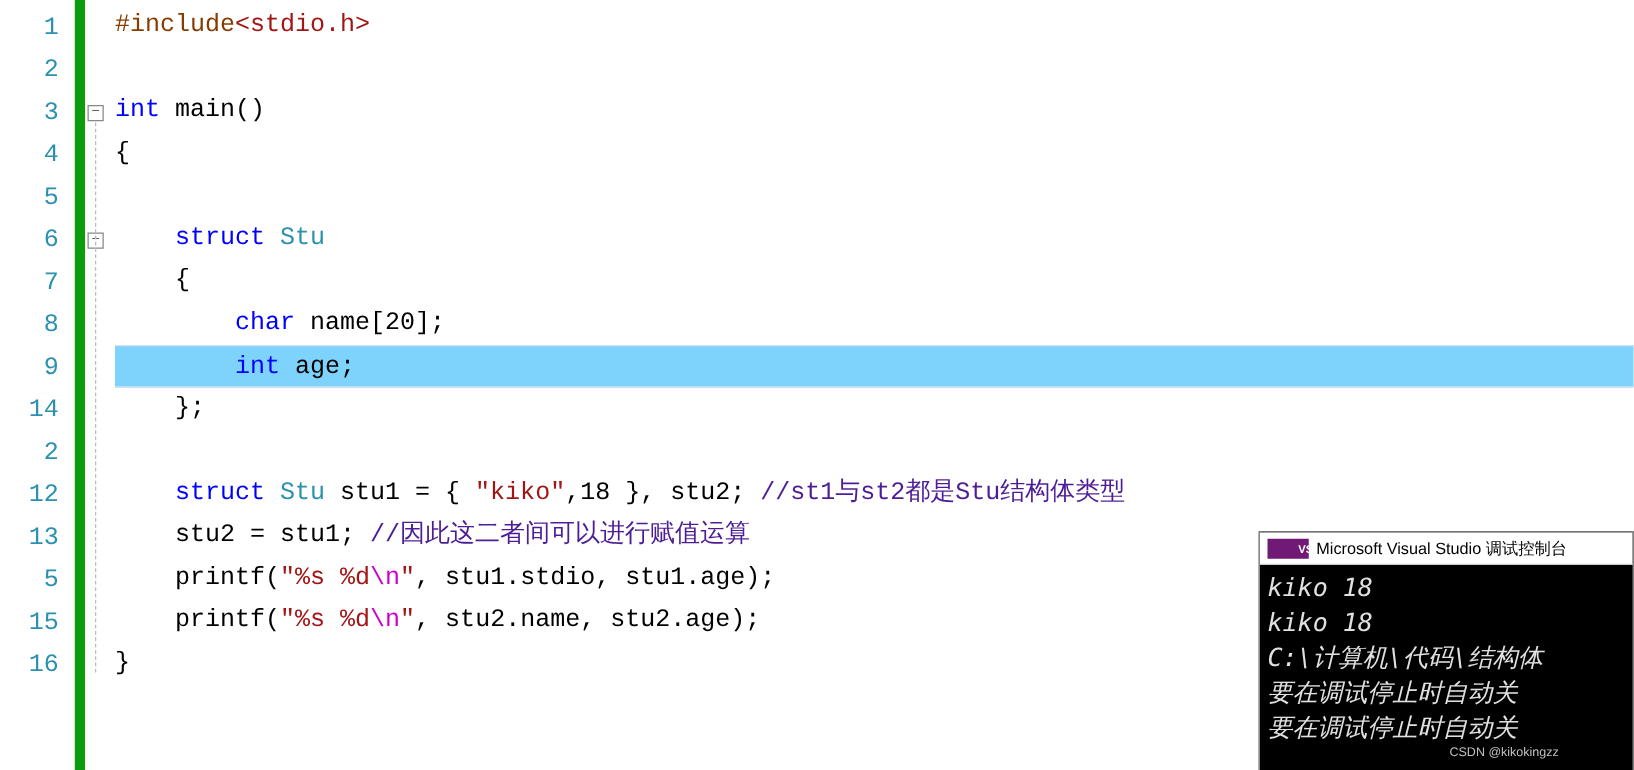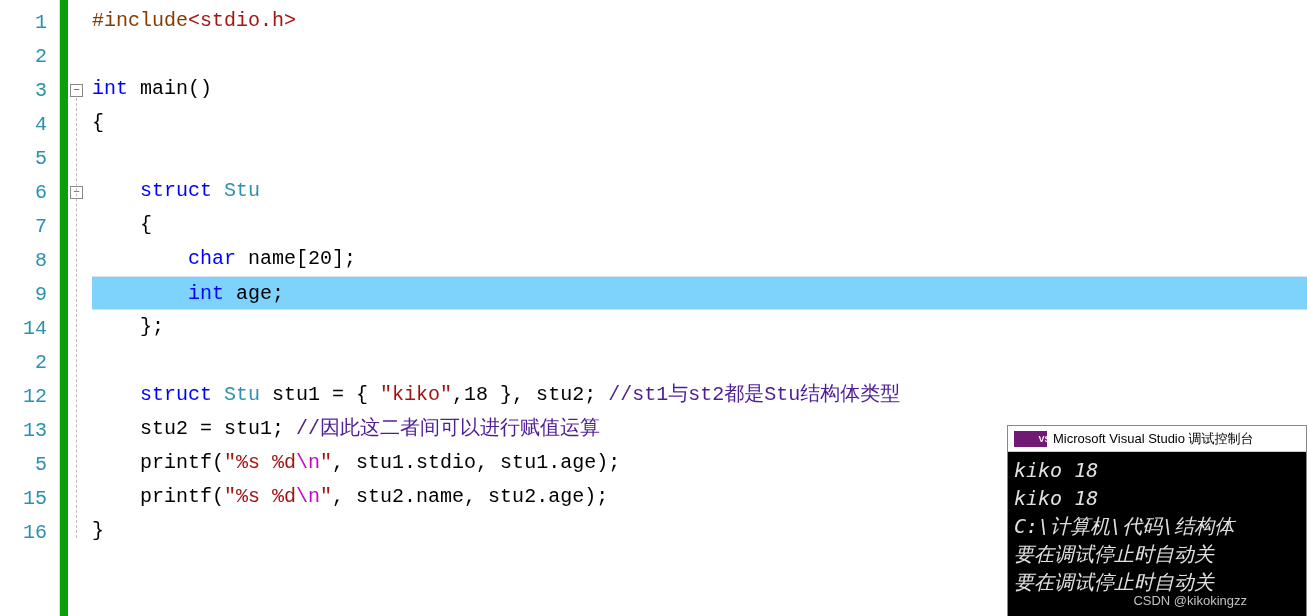--- a/index.html
+++ b/index.html
@@ -122,21 +122,21 @@
       font-size: 20px;
       line-height: 28px;
       height: 184px;
       font-style: italic;
     }
     .console-line { white-space: pre; }
     .watermark {
       position: absolute;
       right: 60px;
       bottom: 8px;
-      font-size: 13px;
+      font-size: 10px;
       color: #c0c0c0;
       font-family: 'Microsoft YaHei', sans-serif;
     }
   </style>
 </head>
 <body>
 
 <div class="editor-container">
 
   <div class="gutter">

